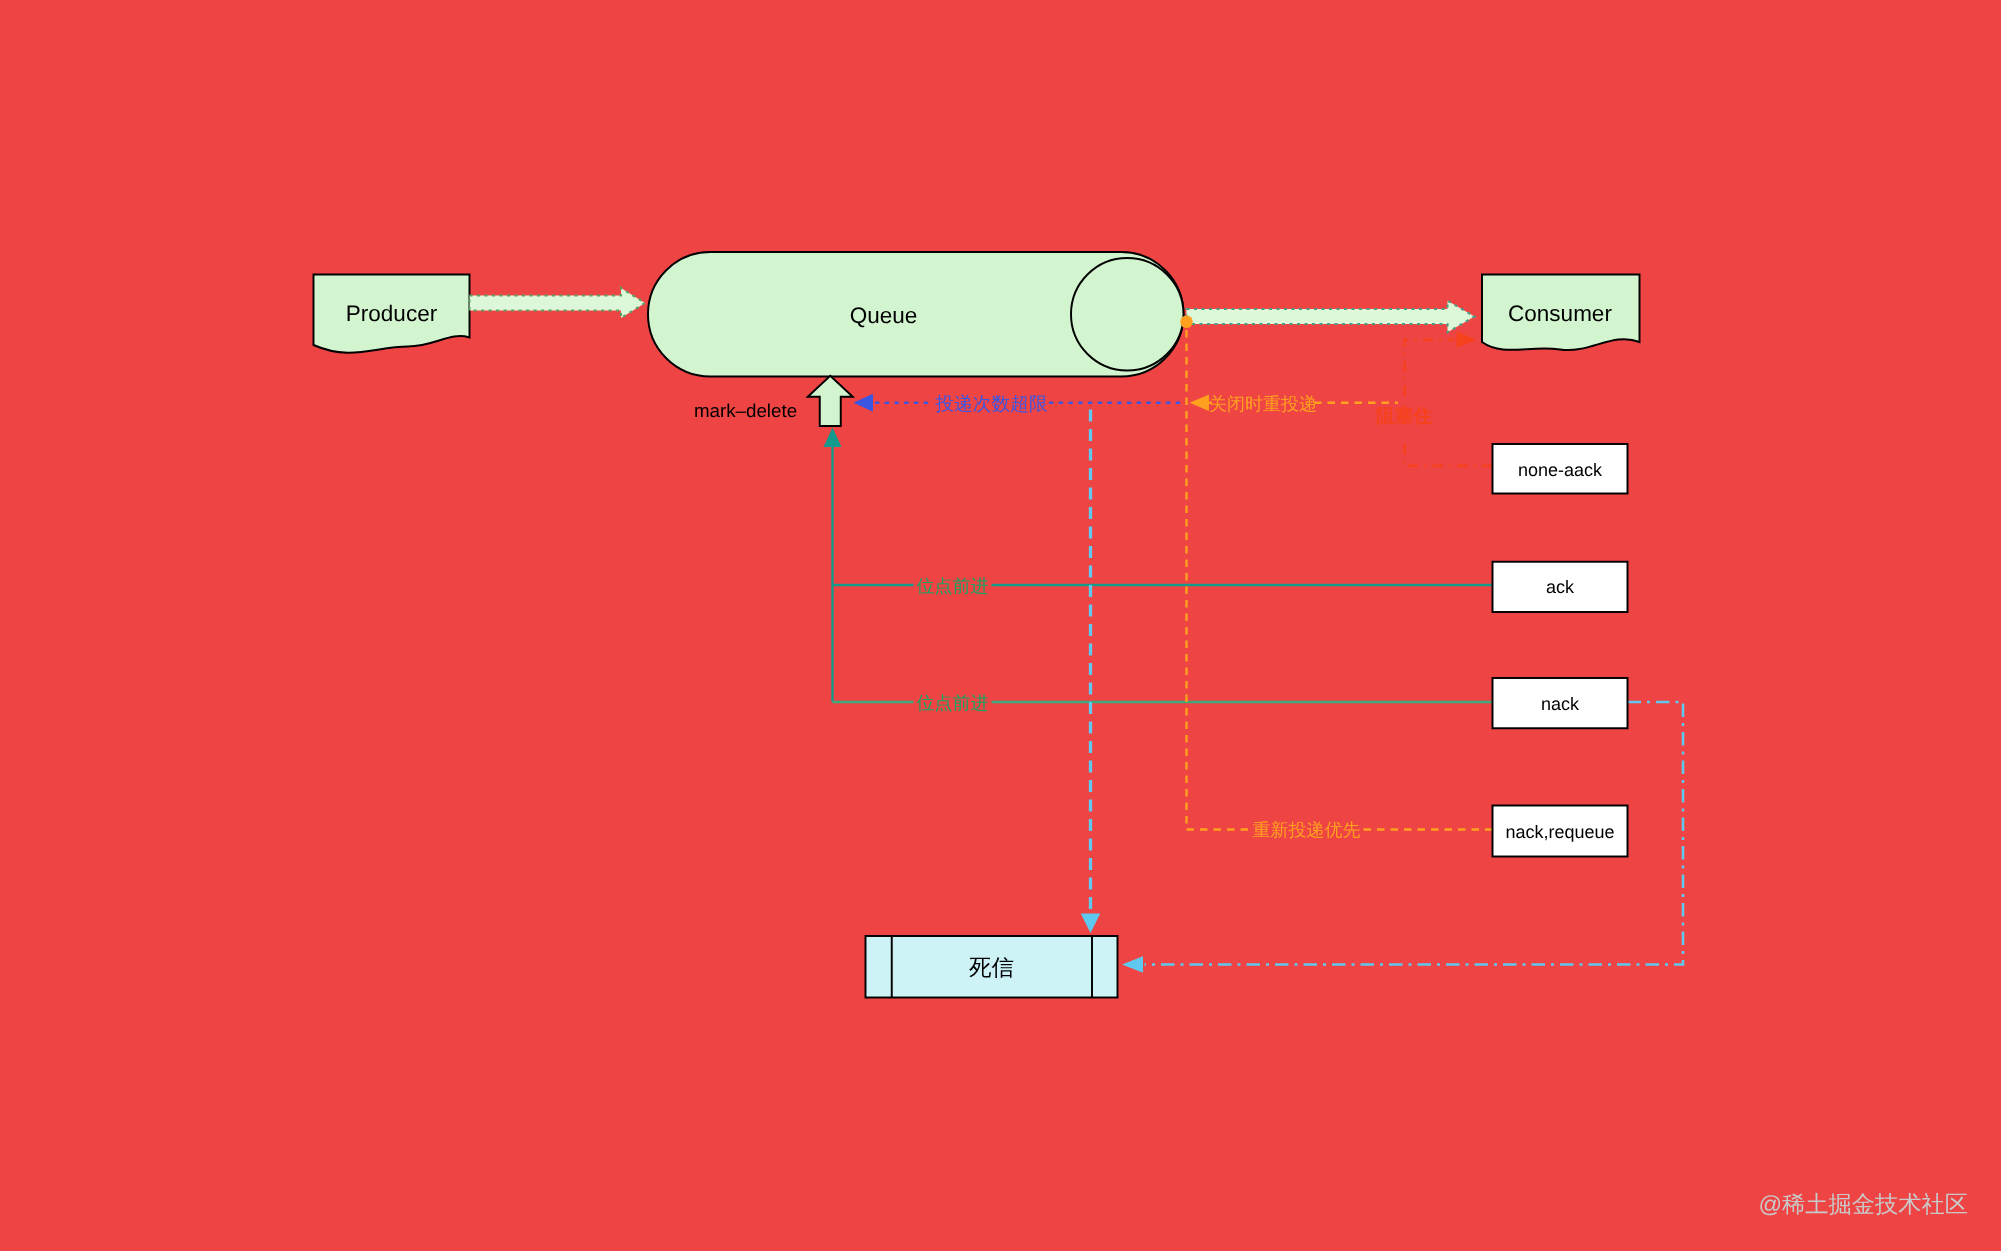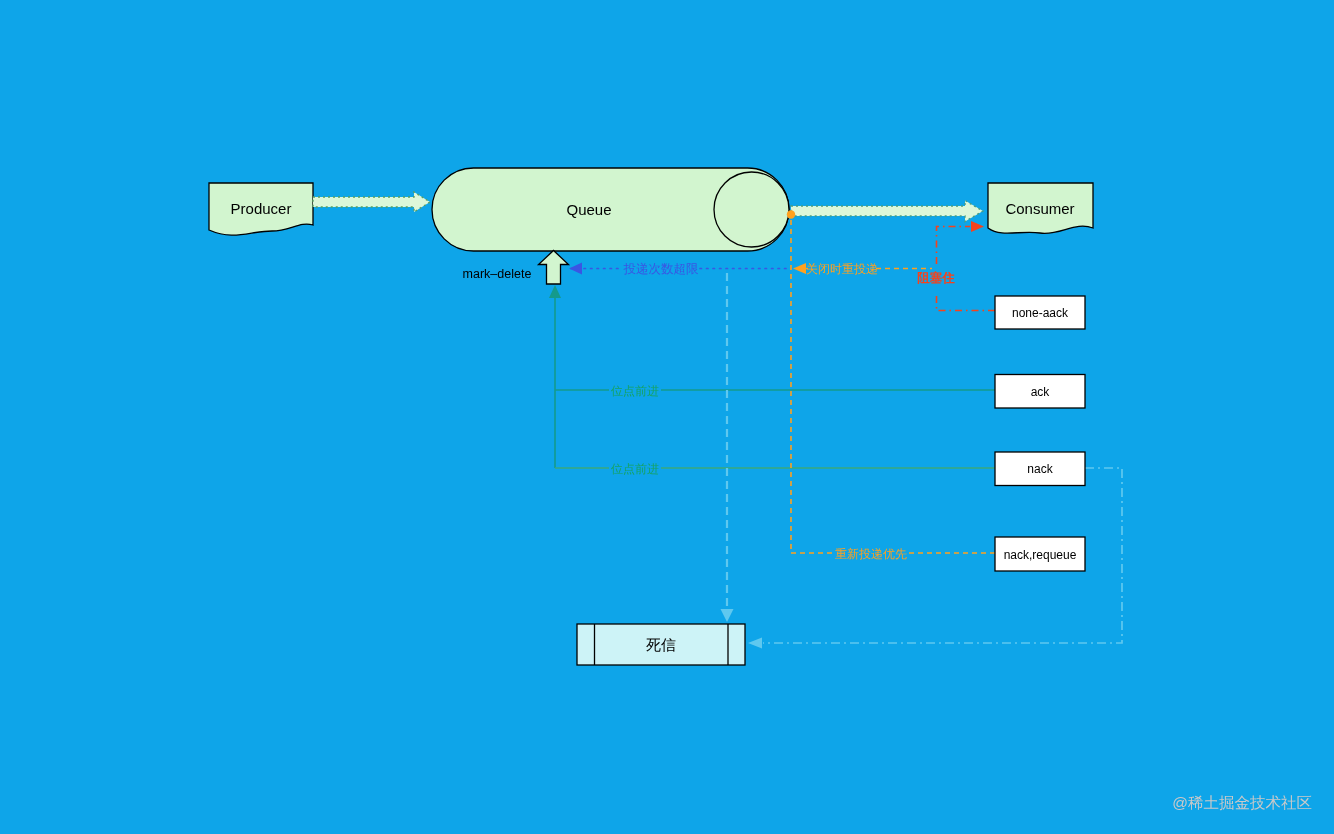--- a/index.html
+++ b/index.html
@@ -1,16 +1,16 @@
 <!DOCTYPE html>
 <html style="--node-green: #d2f5cf; --arrow-green-fill: #ddf7d9; --arrow-outline-green: #5a9f63; --arrow-outline-teal: #4a9c82; --dead-letter-cyan: #cdf3f7; --blue: #3a56e3; --orange: #ffa11e; --red: #f6421c; --teal: #149a8c; --teal-light: #3aa97c; --green-label: #16a362; --cyan: #5fc8ef; --watermark-gray: #c9c9c9;"><head>
 <meta charset="utf-8">
 <style>
   html,body{margin:0;padding:0;background:#ffffff;}
-  .stage{position:relative;width:1334px;height:834px;background:#0ea5e9;overflow:hidden;
+  .stage{position:relative;width:1334px;height:834px;background:#ef4444;overflow:hidden;
          font-family:"Liberation Sans","DejaVu Sans",sans-serif;}
   svg text{font-family:"Liberation Sans","DejaVu Sans",sans-serif;}
 
   .node-fill{fill:var(--node-green);stroke:#000;stroke-width:1.3;}
   .white-box{fill:#ffffff;stroke:#000;stroke-width:1.3;}
   .dead-box{fill:var(--dead-letter-cyan);stroke:#000;stroke-width:1.3;}
   .dead-div{stroke:#000;stroke-width:1.3;}
 
   .big-arrow-1{fill:var(--arrow-green-fill);stroke:var(--arrow-outline-green);
                stroke-width:1.4;stroke-dasharray:2 3;}

